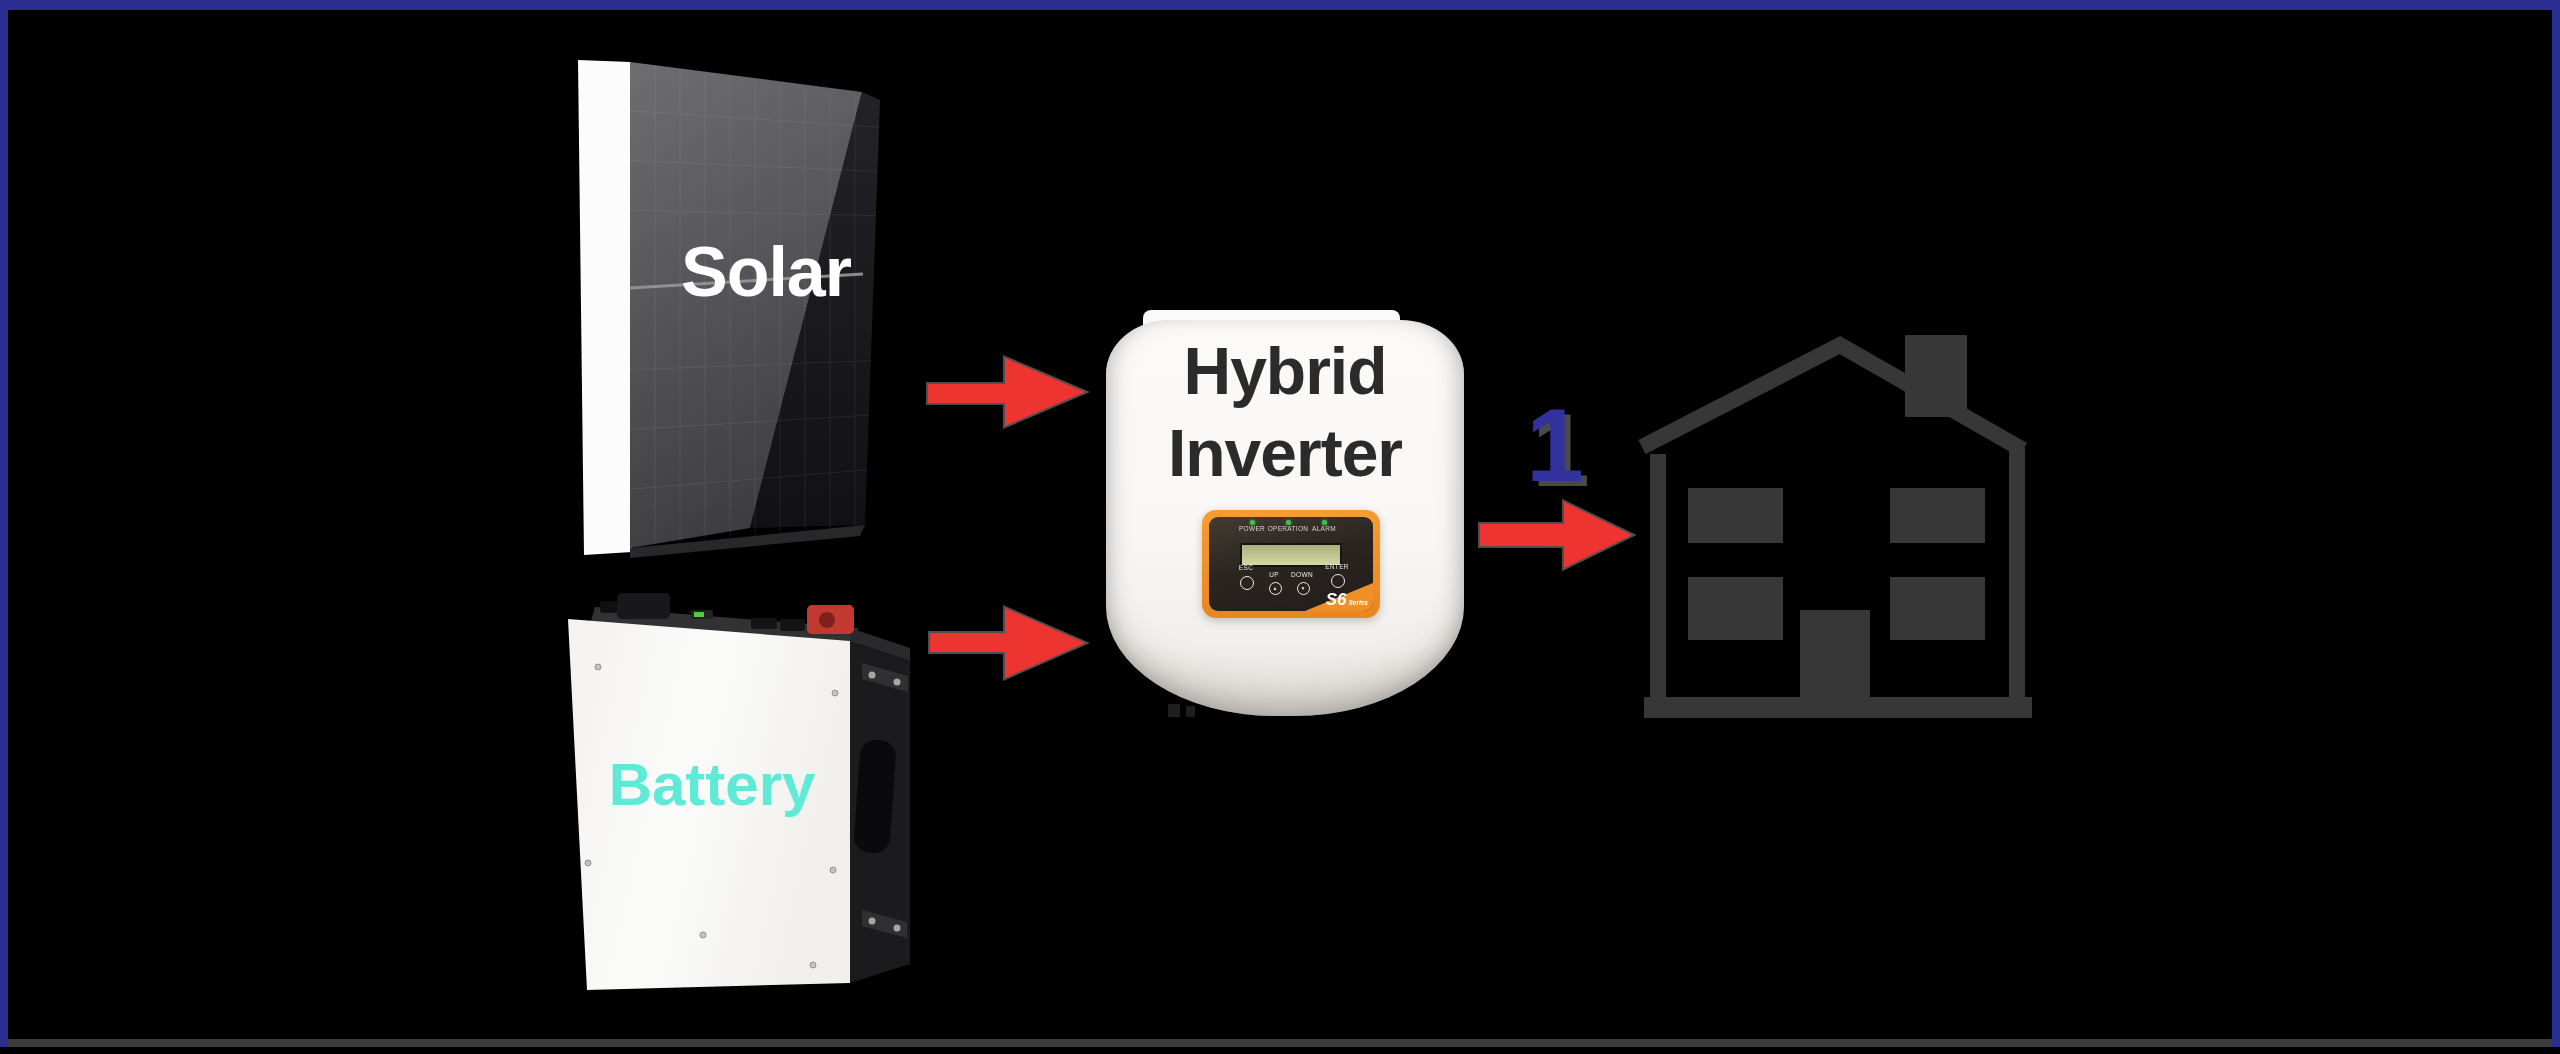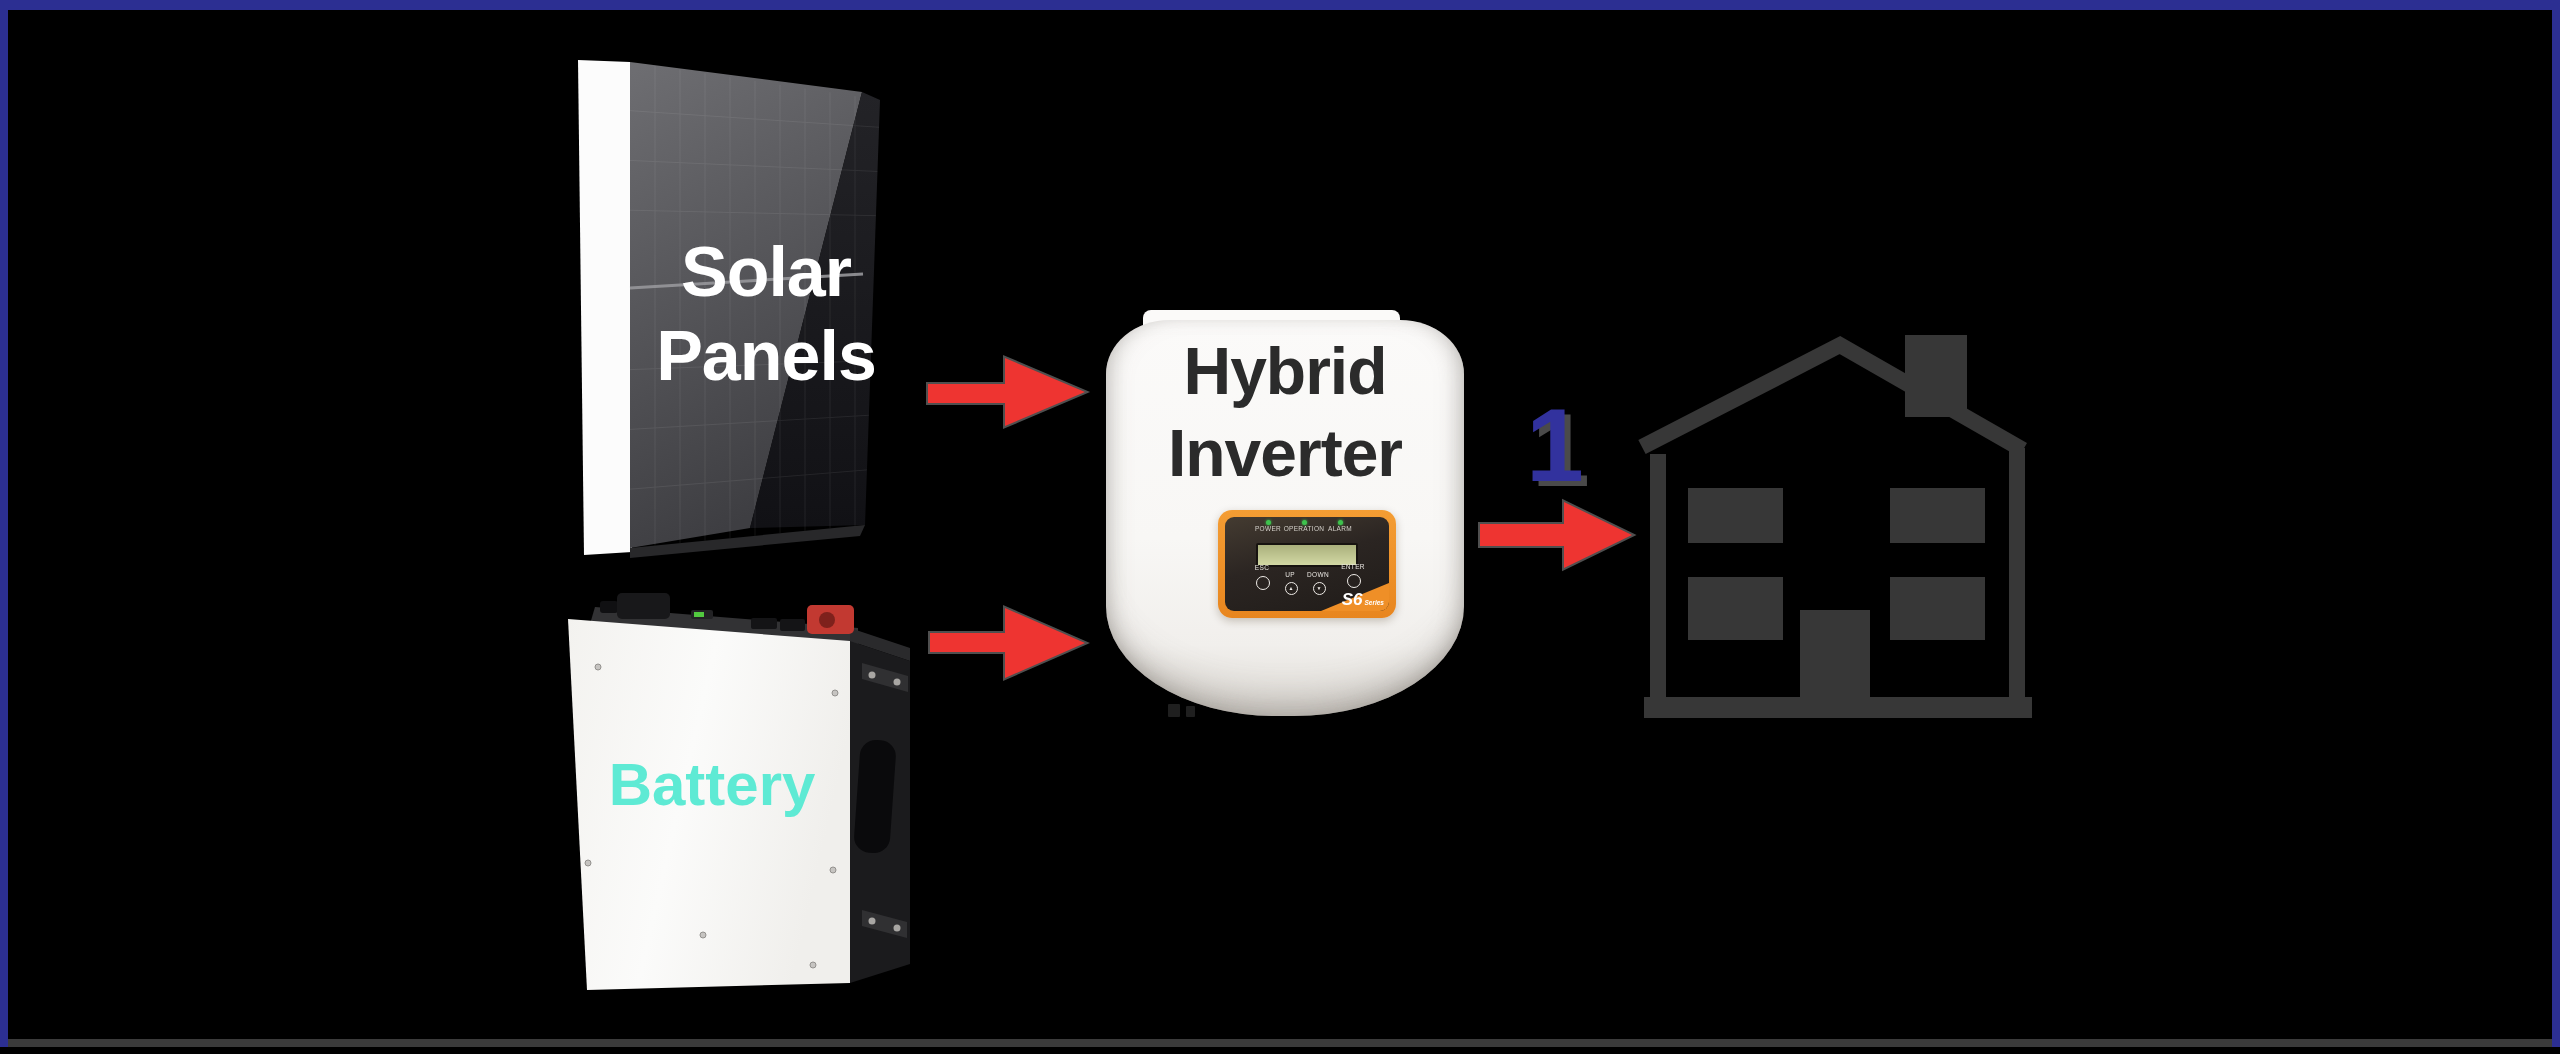--- a/index.html
+++ b/index.html
@@ -45,21 +45,21 @@
             z-index:4;}
   .inv-lip{position:absolute;left:1143px;top:310px;width:257px;height:18px;background:#fbfaf9;
            border-radius:8px 8px 0 0;z-index:3;}
   .inv-line{position:absolute;left:0;width:358px;text-align:center;font-weight:700;
             color:#2b2b2b;font-size:66px;line-height:74px;letter-spacing:-1px;}
   .inv-line1{top:14px;}
   .inv-line2{top:96px;}
   .bracket-mark{position:absolute;background:#1f1f1f;border-radius:1px;z-index:5;}
 
   
-  .panel{position:absolute;left:112px;top:190px;width:178px;height:108px;
+  .panel{position:absolute;left:96px;top:190px;width:178px;height:108px;
          background:linear-gradient(180deg,#f49d33,#e8861f);border-radius:14px;
          box-shadow:0 3px 8px rgba(60,40,10,.25);}
   .panel-inner{position:absolute;left:7px;top:7px;width:164px;height:94px;border-radius:9px;
                background:linear-gradient(165deg,#443b31 0%,#2b2522 45%,#201c19 100%);
                overflow:hidden;}
   .wedge{position:absolute;right:0;bottom:0;width:68px;height:28px;background:#ef8f27;
          clip-path:polygon(100% 0,100% 100%,0 100%);}
   .led{position:absolute;width:5px;height:5px;border-radius:50%;background:#3ec24d;
        box-shadow:0 0 3px #3ec24d;top:3px;}
   .led-label{position:absolute;top:8px;transform:translateX(-50%);font-size:6.5px;
@@ -122,21 +122,20 @@
       <line x1="60" y1="160" x2="330" y2="166"></line>
         <line x1="60" y1="320" x2="330" y2="310"></line>
       <line x1="60" y1="380" x2="330" y2="364"></line>
         <line x1="60" y1="440" x2="330" y2="418"></line>
     </g>
     <line x1="70" y1="238" x2="303" y2="224" stroke="#97979b" stroke-width="3" opacity="0.9"></line>
     <polygon points="70,498 305,475 300,486 70,508" fill="#28282a"></polygon>
   </svg>
   <div class="lbl solar-label">
     <span style="display:block">Solar</span>
-    <span style="display:block">Panels</span>
   </div>
 
   <svg class="figure battery-svg" width="370" height="420" viewBox="0 0 370 420">
     <defs>
       <linearGradient id="bface" x1="0" y1="0" x2="1" y2="0.3">
         <stop offset="0" stop-color="#f3f2ef"></stop>
           <stop offset="0.5" stop-color="#fbfbfa"></stop>
         <stop offset="1" stop-color="#f0efec"></stop>
       </linearGradient>
     </defs>

